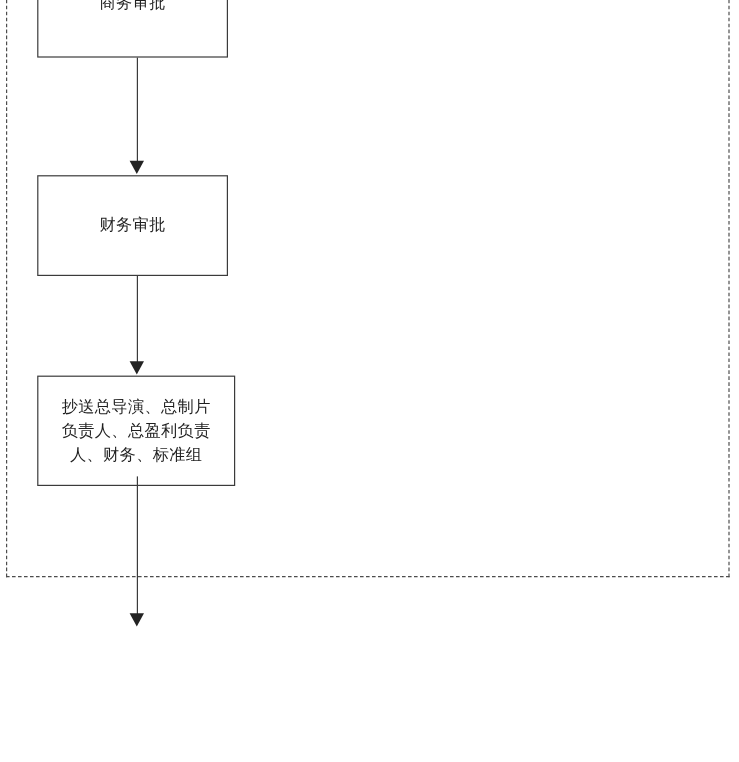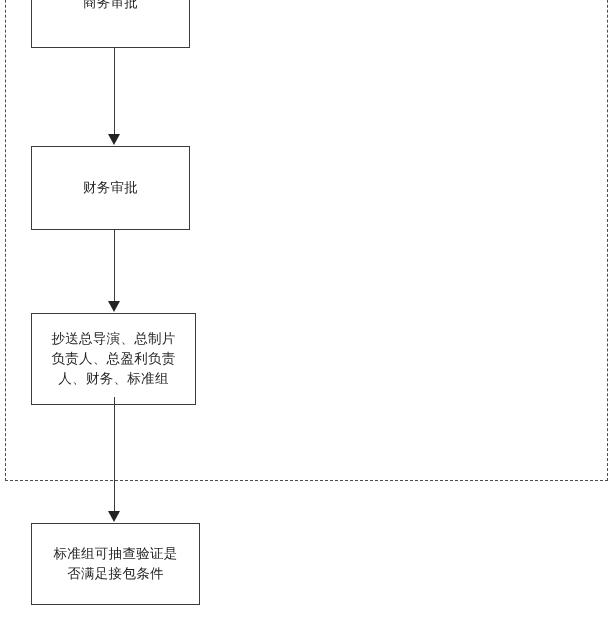--- a/index.html
+++ b/index.html
@@ -83,18 +83,14 @@
 
   <div class="node" style="left:31px; top:313px; width:165px; height:92px;">
     <span class="node-text">抄送总导演、总制片
 负责人、总盈利负责
 人、财务、标准组</span>
   </div>
 
   <div class="connector" style="left:114px; top:397px; height:115px;"></div>
   <div class="arrowhead" style="left:108px; top:511px;"></div>
 
-  <div class="node" style="left:31px; top:523px; width:169px; height:82px;">
-    <span class="node-text">标准组可抽查验证是
-否满足接包条件</span>
-  </div>
 
 </div>
 
 </body></html>

